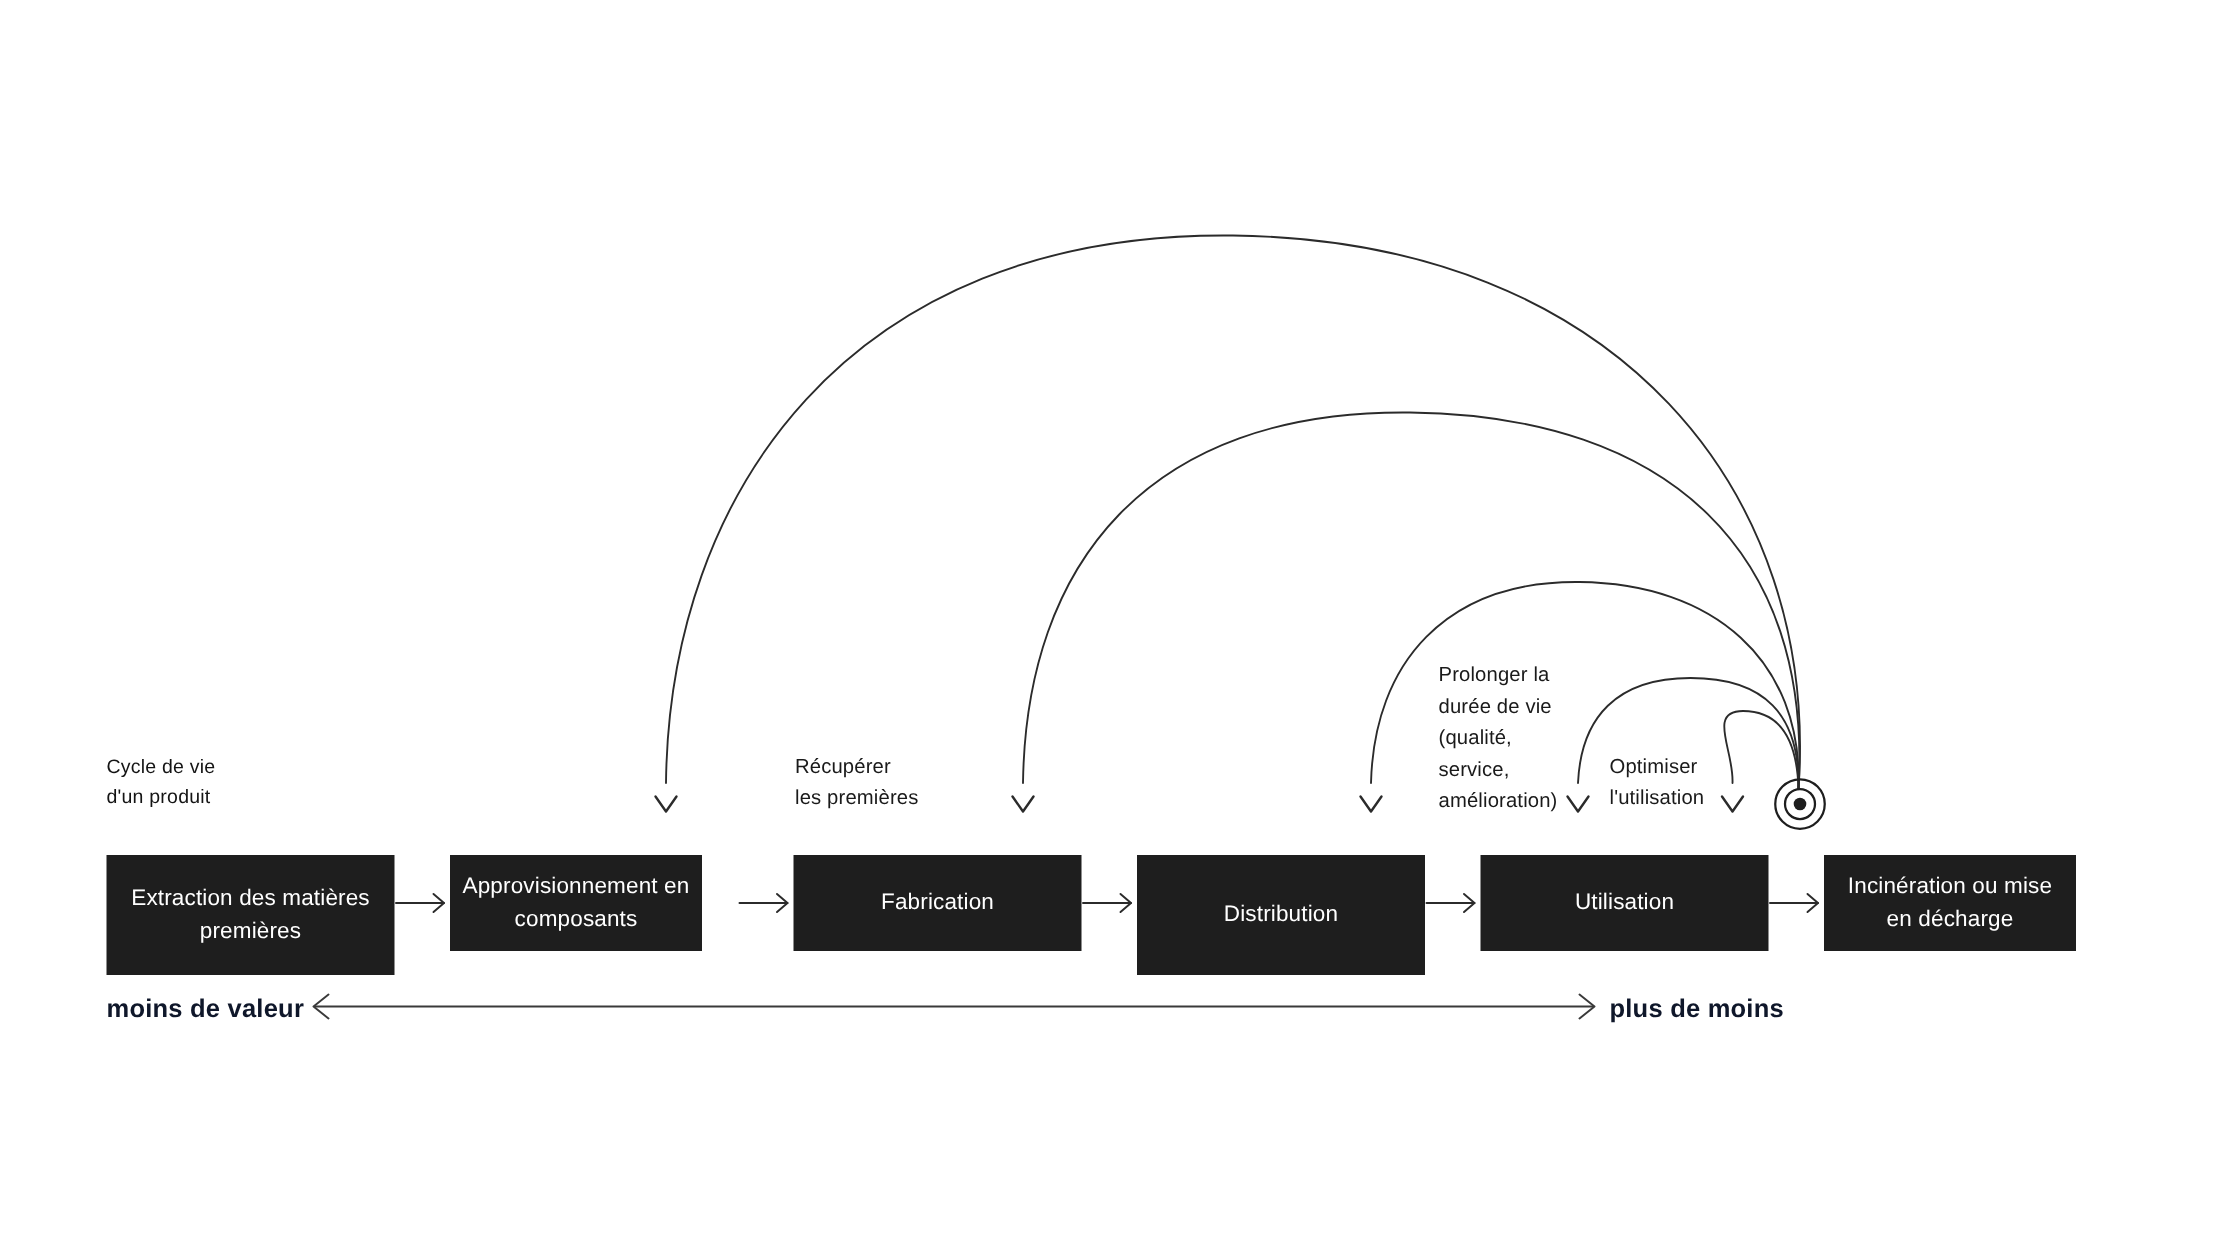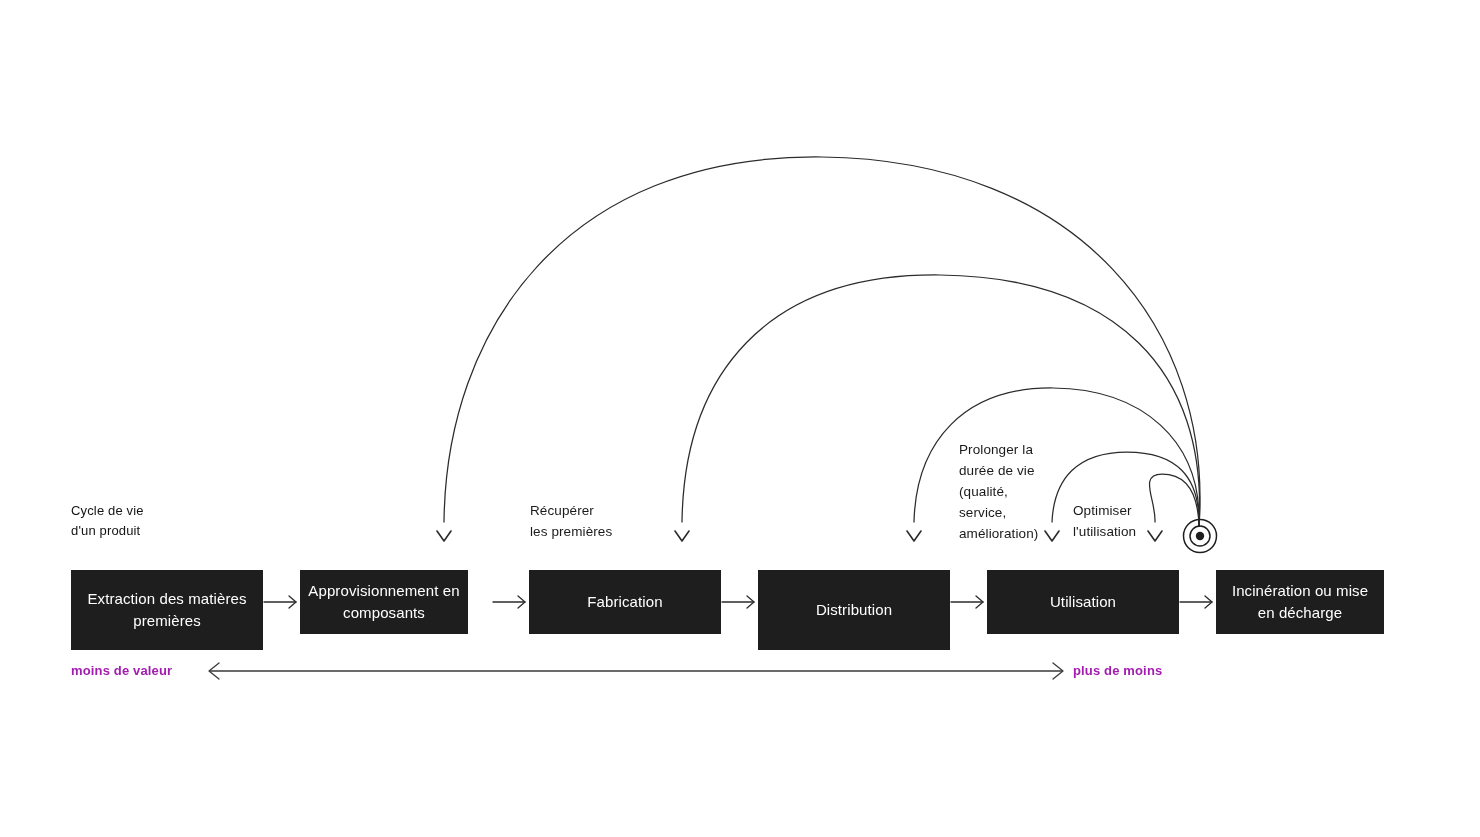--- a/index.html
+++ b/index.html
@@ -52,23 +52,23 @@
   .annot {
     position: absolute;
     font-size: 13.5px;
     color: #1a1a1a;
     line-height: 1.55;
     letter-spacing: 0.1px;
     white-space: pre-line;
   }
   .axis-label {
     position: absolute;
-    font-size: 13px;
+    font-size: 17px;
     font-weight: bold;
-    color: #a21caf;
+    color: #0f172a;
     letter-spacing: 0.15px;
     white-space: nowrap;
   }
 </style>
 </head>
 <body>
 
 <div id="canvas">
 
   <svg id="diagram-svg" viewBox="0 0 1480 837">

